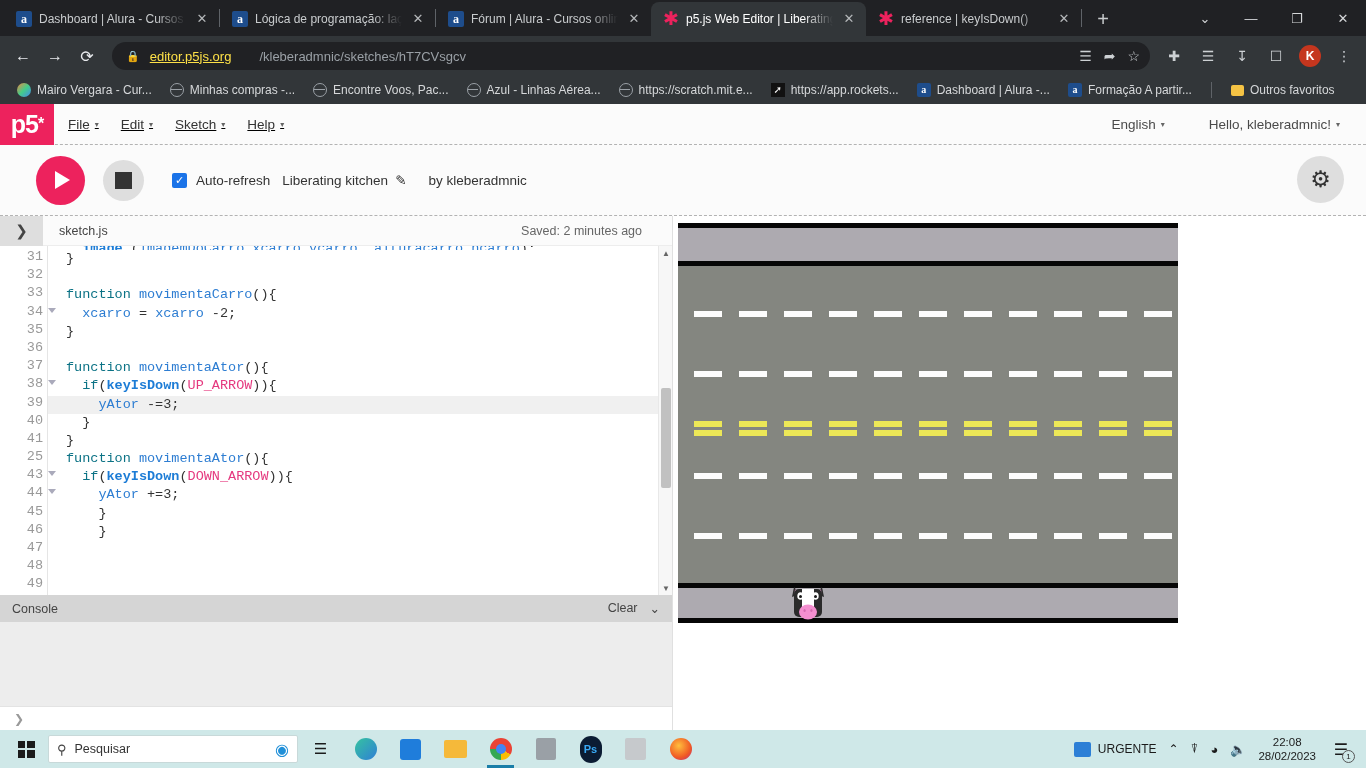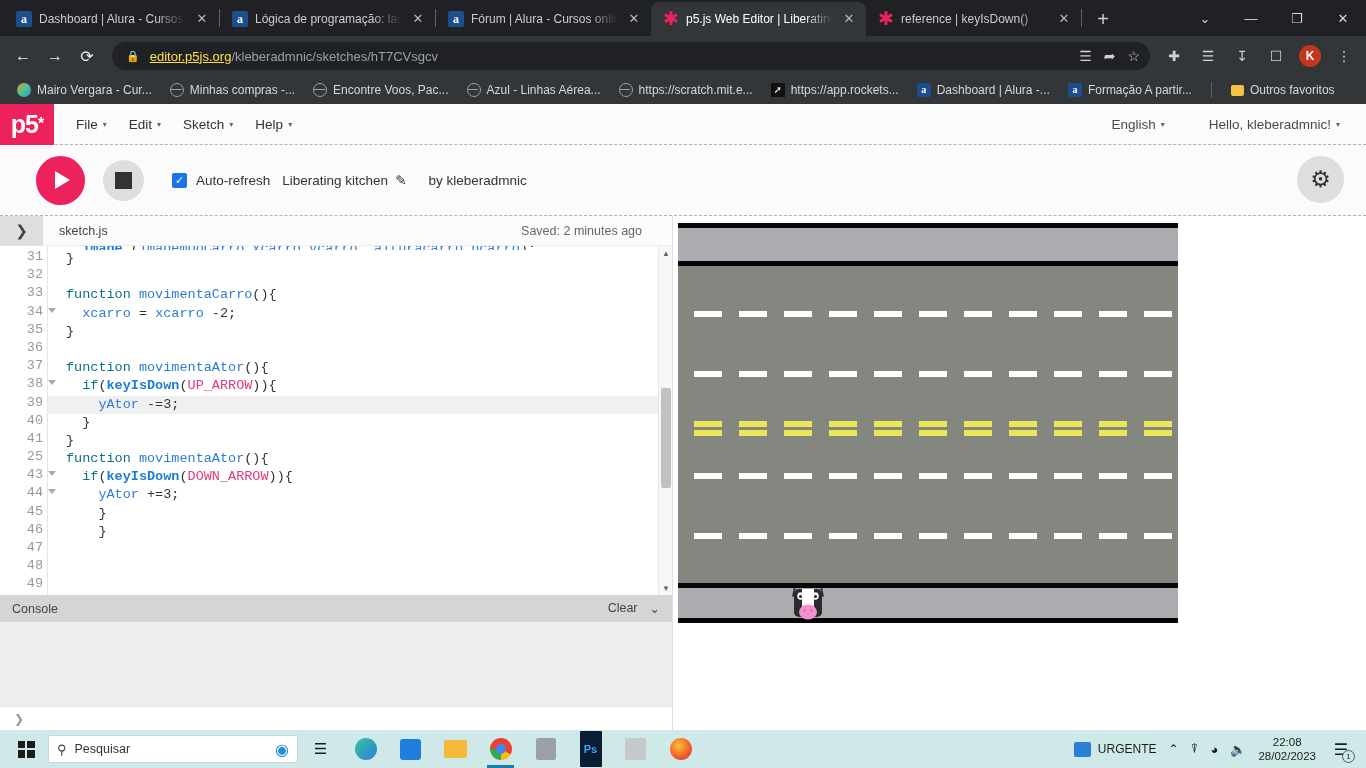--- a/index.html
+++ b/index.html
@@ -69,21 +69,21 @@
     width:30px; height:30px; border-radius:50%; color:#e8eaed;
     display:flex; align-items:center; justify-content:center; font-size:16px; flex-shrink:0;
   }
   .omnibox {
     flex:1; height:28px; background:#202124; border-radius:14px;
     display:flex; align-items:center; padding:0 6px 0 14px; margin:0 8px;
     font-size:13px; color:#e8eaed; gap:10px;
   }
   .omnibox .lock { font-size:11px; color:#9aa0a6; }
   .url-host { color:#fde047;text-decoration:underline; }
-  .url-path { color:#9aa0a6; }
+  .url-path { color:#9aa0a6;margin-left:28px; }
   .omni-right { margin-left:auto; display:flex; align-items:center; gap:12px; padding-right:4px; }
   .omni-right span { color:#cdd1d4; font-size:14px; }
   .tb-icons { display:flex; align-items:center; gap:6px; }
   .tb-icons > div {
     width:28px; height:28px; border-radius:50%; color:#cdd1d4;
     display:flex; align-items:center; justify-content:center; font-size:14px;
   }
   .avatar-k {
     width:22px; height:22px; border-radius:50%; background:#c5361e; color:#fff;
     font-size:12px; display:flex; align-items:center; justify-content:center; font-weight:bold;
@@ -113,21 +113,21 @@
     height:41px; background:#fbfbfb; display:flex; align-items:center;
     border-bottom:1px dashed #b3b3b3;
   }
   .p5logo {
     width:54px; height:41px; background:#ed225d; color:#fff;
     display:flex; align-items:center; justify-content:center;
     font-size:25px; font-weight:bold; font-family:"Liberation Sans", sans-serif;
     letter-spacing:-1px;
   }
   .p5logo sup { font-size:16px; vertical-align:super; }
-  .menus { display:flex; align-items:center; gap:6px; margin-left:14px; }
+  .menus { display:flex; align-items:center; gap:6px; margin-left:6px;text-decoration:underline; }
   .menu-item { font-size:13.5px; color:#333; padding:4px 8px; display:flex; align-items:center; gap:5px; }
   .caret { font-size:8px; color:#666; }
   .nav-right { margin-left:auto; display:flex; align-items:center; gap:28px; padding-right:18px; }
   .nav-right .menu-item { color:#4a4a4a; }
 
   
   .p5toolbar {
     height:71px; background:#fbfbfb; display:flex; align-items:center;
     padding:0 18px; border-bottom:1px dashed #b3b3b3; position:relative;
   }
@@ -639,21 +639,21 @@
     </div>
   <div class="tb-app running">
       <span style="width:22px;height:22px;border-radius:50%;background:conic-gradient(#ea4335 0 33%, #fbbc05 0 50%, #34a853 0 75%, #ea4335 0);display:block;position:relative;">
         <span style="position:absolute;left:6px;top:6px;width:10px;height:10px;border-radius:50%;background:#4285f4;display:block;"></span>
       </span>
     </div>
   <div class="tb-app">
       <span style="width:20px;height:22px;border-radius:2px;background:#9aa0a6;display:block;"></span>
     </div>
   <div class="tb-app">
-      <span style="width:22px;height:36px;border-radius:1px;background:#0b1c33;color:#39aaf6;font-size:11px;font-weight:bold;display:flex;align-items:center;justify-content:center;">Ps</span>
+      <span style="width:22px;height:27px;border-radius:11px;background:#0b1c33;color:#39aaf6;font-size:11px;font-weight:bold;display:flex;align-items:center;justify-content:center;">Ps</span>
     </div>
   <div class="tb-app">
       <span style="width:21px;height:22px;border-radius:2px;background:#c6c9cc;display:block;"></span>
     </div>
   <div class="tb-app">
       <span style="width:22px;height:22px;border-radius:50%;background:radial-gradient(circle at 40% 35%,#ffbe3d,#f05a24 60%,#b5268c);display:block;"></span>
     </div>
 
   <div class="tray">
     <span style="display:flex;align-items:center;gap:7px;">

